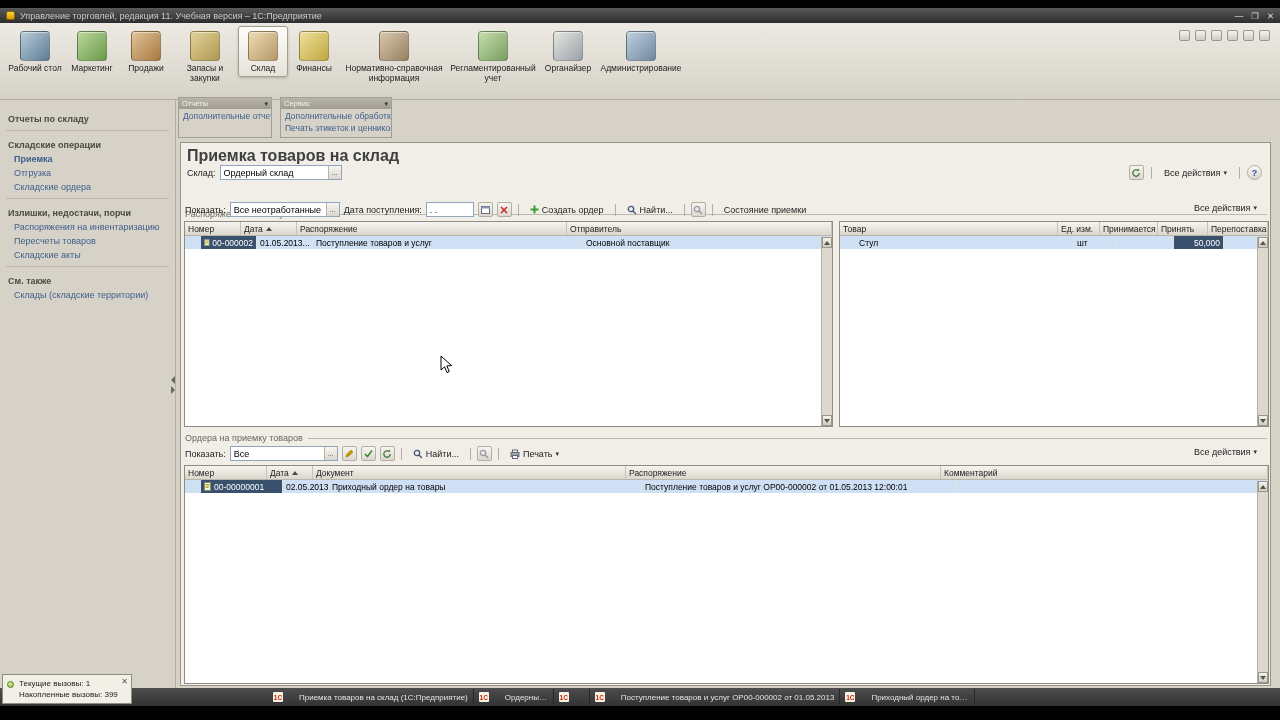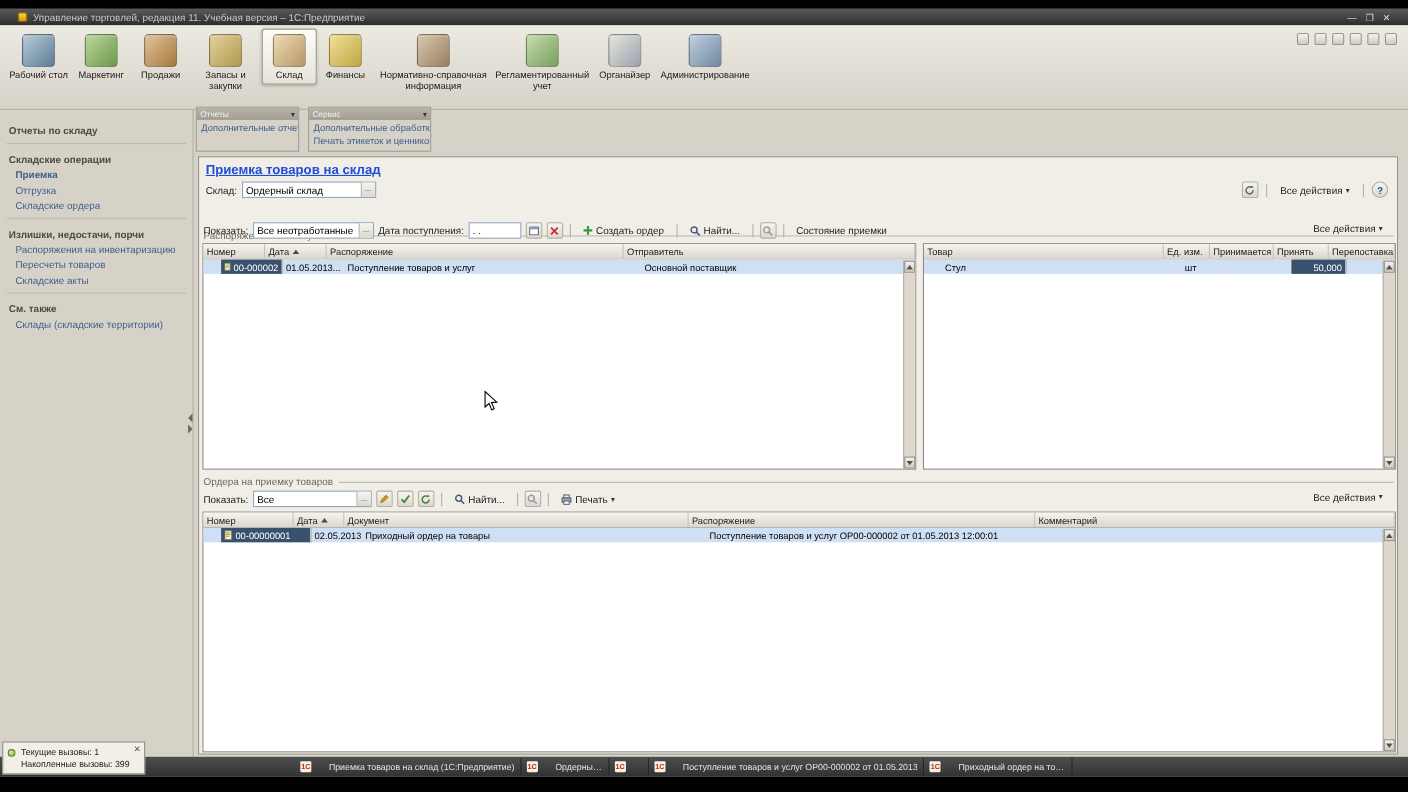--- a/index.html
+++ b/index.html
@@ -6,21 +6,21 @@
   html,body { width:1280px; height:720px; }
   body { font-family:"Liberation Sans", sans-serif; background:#000; position:relative; overflow:hidden; }
 
   .letterbox-top { position:absolute; left:0; top:0; width:1280px; height:8px; background:#000; }
   .letterbox-bottom { position:absolute; left:0; top:706px; width:1280px; height:14px; background:#000; }
   .app { position:absolute; left:0; top:8px; width:1280px; height:698px; background:#d6d2c8; overflow:hidden; }
 
   
   .titlebar { position:absolute; left:0; top:0; width:100%; height:15px;
     background:linear-gradient(#5a5a5a,#2d2d2d); display:flex; align-items:center; gap:5px;
-    padding:0 16px; color:#c9c9c9; font-size:9px; }
+    padding:0 6px; color:#c9c9c9; font-size:9px; }
   .app-logo { width:9px; height:9px; border-radius:2px; background:linear-gradient(#ffd24a,#d89a00); border:1px solid #8a6a00; }
   .title-text { flex:1; white-space:nowrap; overflow:hidden; }
   .win-controls { display:flex; gap:8px; color:#ddd; font-size:8.5px; }
   .win-controls span { cursor:default; }
 
   
   .ribbon { position:absolute; left:0; top:15px; width:100%; height:77px;
     background:linear-gradient(#edeae3,#d6d2c8); border-bottom:1px solid #b3afa5; }
   .tabs { position:absolute; left:6px; top:3px; display:flex; align-items:flex-start; }
   .rtab { padding:4px 1px 2px; display:flex; flex-direction:column; align-items:center; text-align:center;
@@ -54,21 +54,21 @@
 
   
   .panel { position:absolute; top:89px; height:41px; background:#d6d2c8; border:1px solid #a39e92; overflow:hidden; }
   .panel-title { height:11px; background:linear-gradient(#b9b5ab,#a09c92); color:#f4f3f0; font-size:7.5px;
     display:flex; align-items:center; justify-content:space-between; padding:0 3px; }
   .panel-item { color:#3f5e8c; padding:2px 4px 0; white-space:nowrap; overflow:hidden; font-size:8.5px; cursor:pointer; }
 
   
   .form { position:absolute; left:180px; top:134px; width:1091px; height:544px;
     background:#f1eee8; border:1px solid #96938a; }
-  .form-title { position:absolute; left:6px; top:4px; font-size:12px; font-weight:bold; color:#1d4ed8;text-decoration:underline; }
+  .form-title { position:absolute; left:6px; top:4px; font-size:16px; font-weight:bold; color:#404040; }
   .row-line { position:absolute; display:flex; align-items:center; gap:4px; font-size:9px; }
   .lbl { font-size:9px; color:#1c1c1c; white-space:nowrap; }
   .combo { display:flex; align-items:center; height:15px; background:#fff; border:1px solid #8fa6bc; }
   .combo .val { flex:1; padding:0 3px; font-size:9px; white-space:nowrap; overflow:hidden; }
   .combo .cbtn { width:13px; align-self:stretch; border-left:1px solid #b8b4aa;
     background:linear-gradient(#f7f5f0,#dcd8cf); font-size:7px; display:flex; align-items:center; justify-content:center; color:#333; cursor:pointer; }
   .ibtn { width:15px; height:15px; display:flex; align-items:center; justify-content:center;
     border:1px solid #b3afa5; background:linear-gradient(#f7f5f0,#dcd8cf); border-radius:2px; cursor:pointer; }
   .group-hdr { position:absolute; display:flex; align-items:center; font-size:9px; color:#6b675d; }
   .group-hdr .hline { flex:1; border-top:1px solid #bdb9af; margin-left:5px; }

